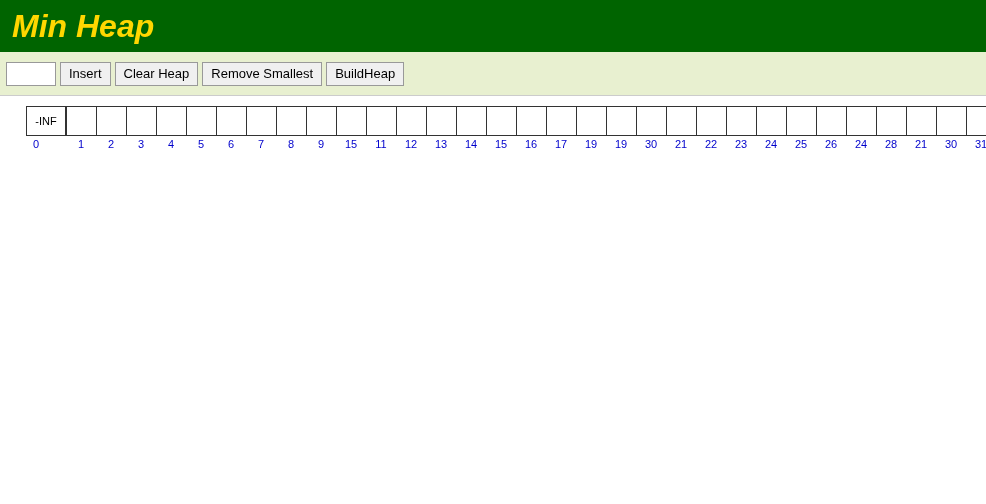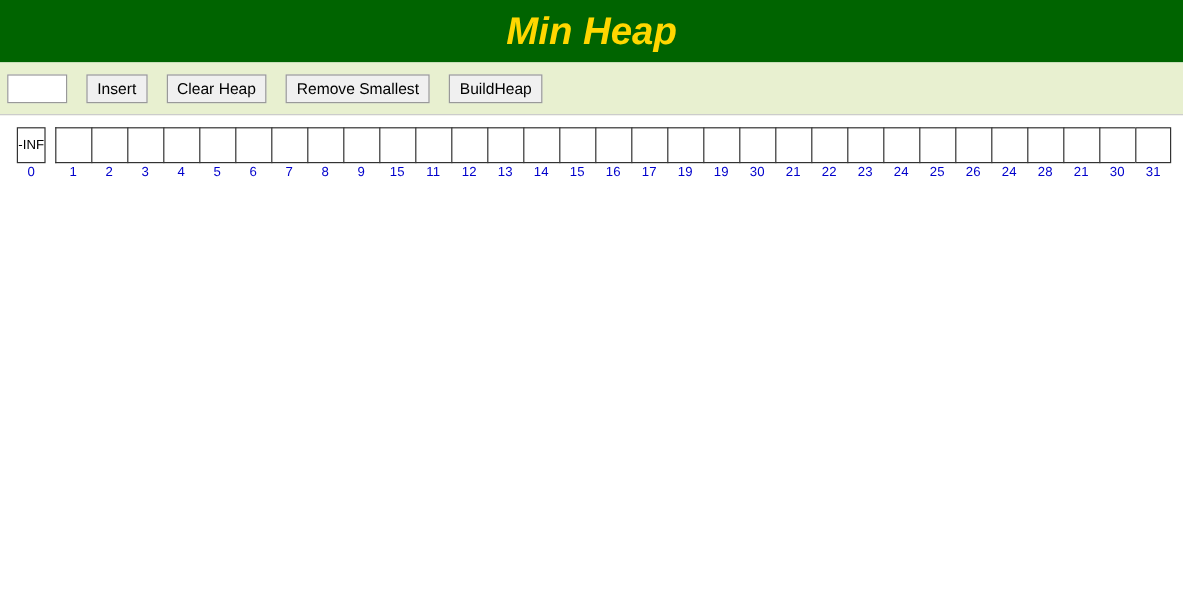--- a/index.html
+++ b/index.html
@@ -13,21 +13,20 @@
       width: 986px;
       background: #fff;
     }
 
     #header {
       background-color: #006400;
       padding: 8px 12px;
       height: 52px;
       display: flex;
       align-items: center;
-      justify-content: center;
     }
 
     #header h1 {
       color: #FFD700;
       font-size: 32px;
       font-weight: bold;
       font-style: italic;
     }
 
     #toolbar {
@@ -49,21 +48,20 @@
     }
 
     #toolbar button {
       height: 24px;
       padding: 0 8px;
       font-size: 13px;
       border: 1px solid #999;
       background: #f0f0f0;
       cursor: pointer;
       white-space: nowrap;
-      margin-left: 12px;
     }
 
     #array-area {
       padding: 10px 6px;
       overflow-x: auto;
     }
 
     #array-container {
       display: flex;
       flex-direction: column;
@@ -130,21 +128,21 @@
   <button>Clear Heap</button>
   <button>Remove Smallest</button>
   <button>BuildHeap</button>
 </div>
 
 <div id="array-area">
   <div id="array-container">
     <div id="array-cells">
 
     <div class="cell-wrapper cell-first">
-          <div class="cell" style="width: 24px; border-right: 1px solid rgb(51, 51, 51);">-INF</div>
+          <div class="cell" style="width: 40px; border-right: 1px solid rgb(51, 51, 51); margin-left: 20px;">-INF</div>
           <div class="cell-index" style="width: 40px;">0</div>
         </div>
         <div class="cell-wrapper">
           <div class="cell"></div>
           <div class="cell-index">1</div>
         </div>
         <div class="cell-wrapper">
           <div class="cell"></div>
           <div class="cell-index">2</div>
         </div>

